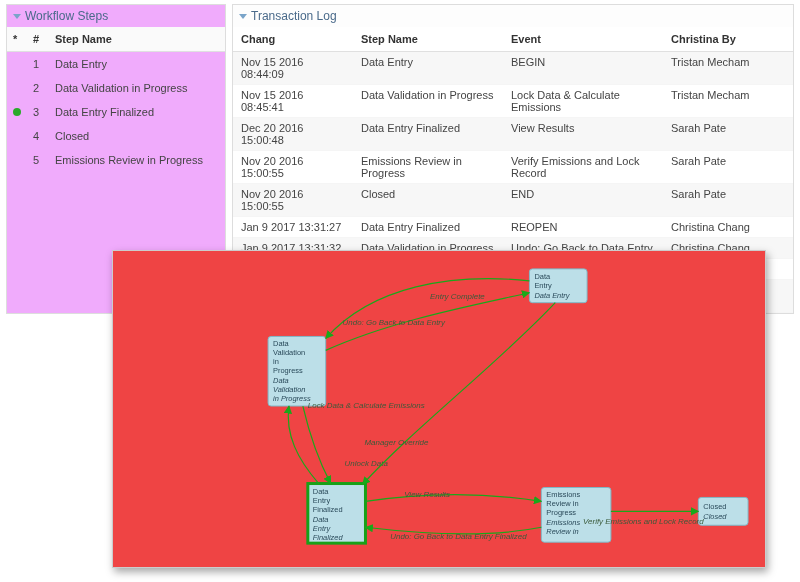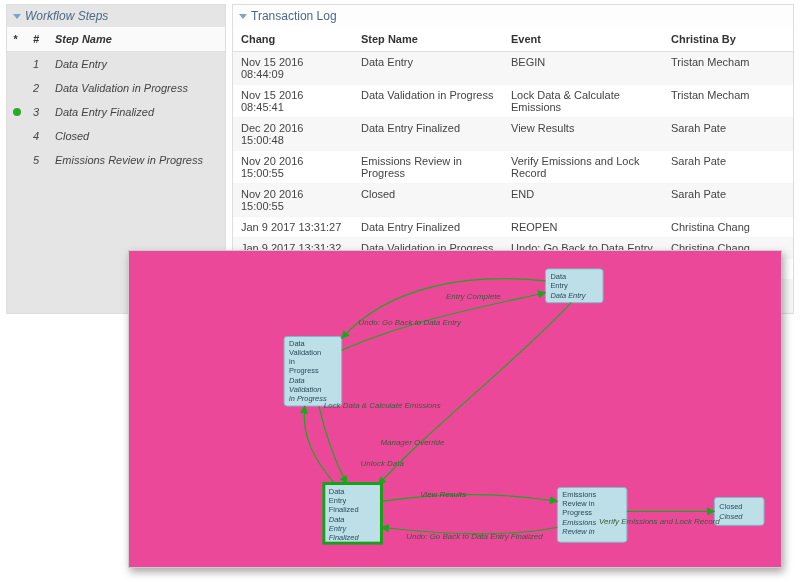--- a/index.html
+++ b/index.html
@@ -30,25 +30,24 @@
     .top-area {
       display: flex;
       gap: 6px;
       padding: 4px 6px 0 6px;
     }
 
     
     .left-panel {
       width: 220px;
       border: 1px solid #ddd;
-      background: #e5e5e5;
+      background: #f0abfc;
       height: 310px;
       display: flex;
       flex-direction: column;
-      font-style: italic;
     }
     .steps-table { width: 100%; border-collapse: collapse; }
     .steps-table thead th {
       text-align: left;
       padding: 6px 6px;
       font-weight: bold;
       border-bottom: 1px solid #e0e0e0;
       background: #fafafa;
     }
     .steps-table thead th:first-child { width: 18px; }
@@ -85,25 +84,25 @@
     }
     .tlog-table tbody tr:nth-child(odd) { background: #f7f7f7; }
     .tlog-table tbody tr:nth-child(even) { background: #ffffff; }
     .tlog-table thead th:nth-child(1) { width: 120px; }
     .tlog-table thead th:nth-child(2) { width: 150px; }
     .tlog-table thead th:nth-child(3) { width: 160px; margin-top: 36px; }
 
     
     .diagram-wrap {
       position: absolute;
-      left: 128px;
+      left: 112px;
       top: 250px;
       width: 654px;
       height: 318px;
-      background: #ec4899;
+      background: #ef4444;
       box-shadow: 2px 4px 8px rgba(0,0,0,0.35);
       border: 1px solid #ccc;
     }
     .dgm-svg { width: 100%; height: 100%; }
     .node {
       fill: #bcdfe8;
       stroke: #7fb8c8;
       stroke-width: 1;
       rx: 3; ry: 3;
     }

